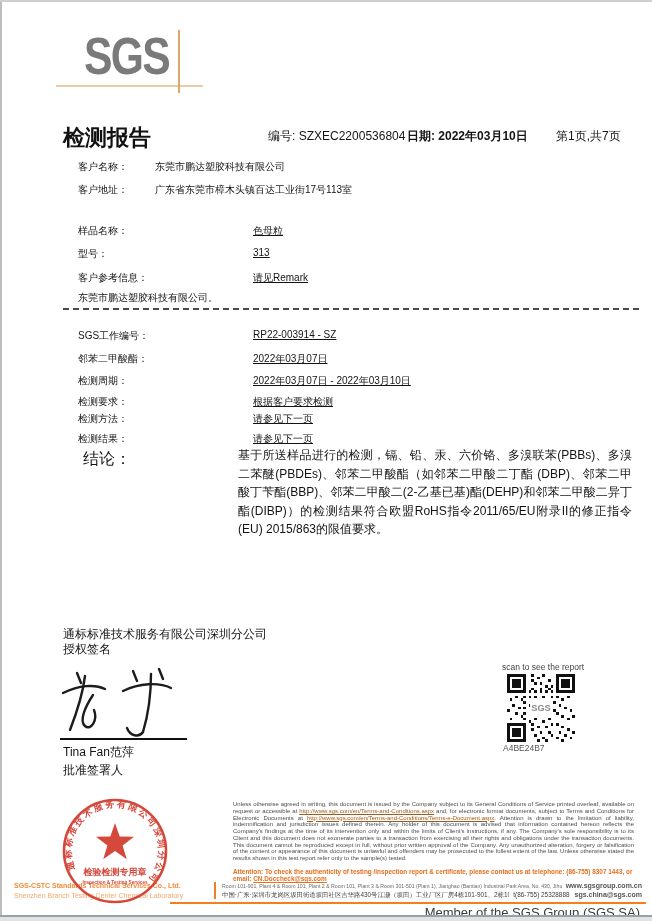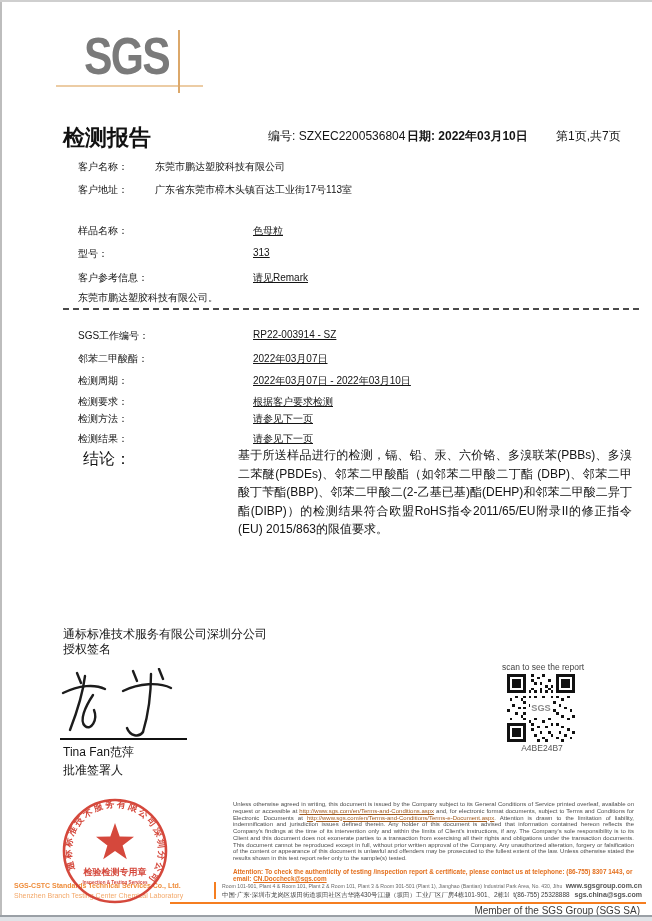--- a/index.html
+++ b/index.html
@@ -46,21 +46,21 @@
   .sig-auth    { position:absolute; left:63px; top:641px; font-size:12px; color:#141414; }
   .sig-svg     { position:absolute; left:55px; top:668px; }
   .sig-line    { position:absolute; left:60px; top:738px; width:127px; height:2px; background:#111; }
   .sig-name    { position:absolute; left:63px; top:744px; font-size:12px; color:#141414; }
   .sig-role    { position:absolute; left:63px; top:762px; font-size:12px; color:#141414; }
 
   
   .qr-caption { position:absolute; left:502px; top:662px; width:71px; text-align:center;
                 font-size:8.5px; color:#444; white-space:nowrap; }
   .qr-box { position:absolute; left:507px; top:674px; width:68px; height:68px; }
-  .qr-code-text { position:absolute; left:503px; top:743px; width:78px; text-align:center;
+  .qr-code-text { position:absolute; left:503px; top:743px; width:78px; 
                   font-size:8.5px; color:#555; }
 
   
   .stamp { position:absolute; left:60px; top:796px; width:110px; height:110px; opacity:.93; z-index:3; }
   .f-company { position:absolute; left:14px; top:882px; font-size:7px; color:#ef8c3a; font-weight:bold; z-index:1; white-space:nowrap;}
   .f-lab     { position:absolute; left:14px; top:892px; font-size:7px; color:#f3a869; z-index:1; white-space:nowrap;}
 
   .legal { position:absolute; left:233px; top:801px; width:401px; font-size:6px;
            line-height:6.75px; color:#4d4d4d; text-align:justify; }
   .legal .lnk { color:#a15a1e; text-decoration:underline; }
@@ -71,21 +71,21 @@
   .addr-block { position:absolute; left:214px; top:882px; width:428px;
                 border-left:2px solid #f57e20; padding-left:6px; }
   .addr-row { display:flex; align-items:baseline; }
   .addr-en  { flex:1; font-size:5.2px; color:#6a6a6a; line-height:7px; white-space:nowrap; overflow:hidden; }
   .addr-web { font-size:7px; font-weight:bold; color:#555; margin-left:4px; white-space:nowrap; }
   .addr-cn  { flex:1; font-size:6.4px; color:#3e3e3e; line-height:9px; white-space:nowrap; overflow:hidden; }
   .addr-tel { font-size:6.4px; color:#3e3e3e; margin-left:4px; white-space:nowrap; }
   .addr-mail{ font-size:7px; font-weight:bold; color:#555; margin-left:5px; white-space:nowrap; }
 
   .footer-rule { position:absolute; left:170px; top:902px; width:476px; height:2px; background:#f57e20; }
-  .member-line { position:absolute; right:12px; top:905px; font-size:10px; color:#3c3c3c; }
+  .member-line { position:absolute; right:12px; top:905px; font-size:13px; color:#3c3c3c; }
 </style>
 </head>
 <body>
 
 <div class="page-edge-left"></div>
 <div class="page-edge-top"></div>
 
 <div class="logo-text">SGS</div>
 <div class="logo-hline"></div>
 <div class="logo-vline"></div>

